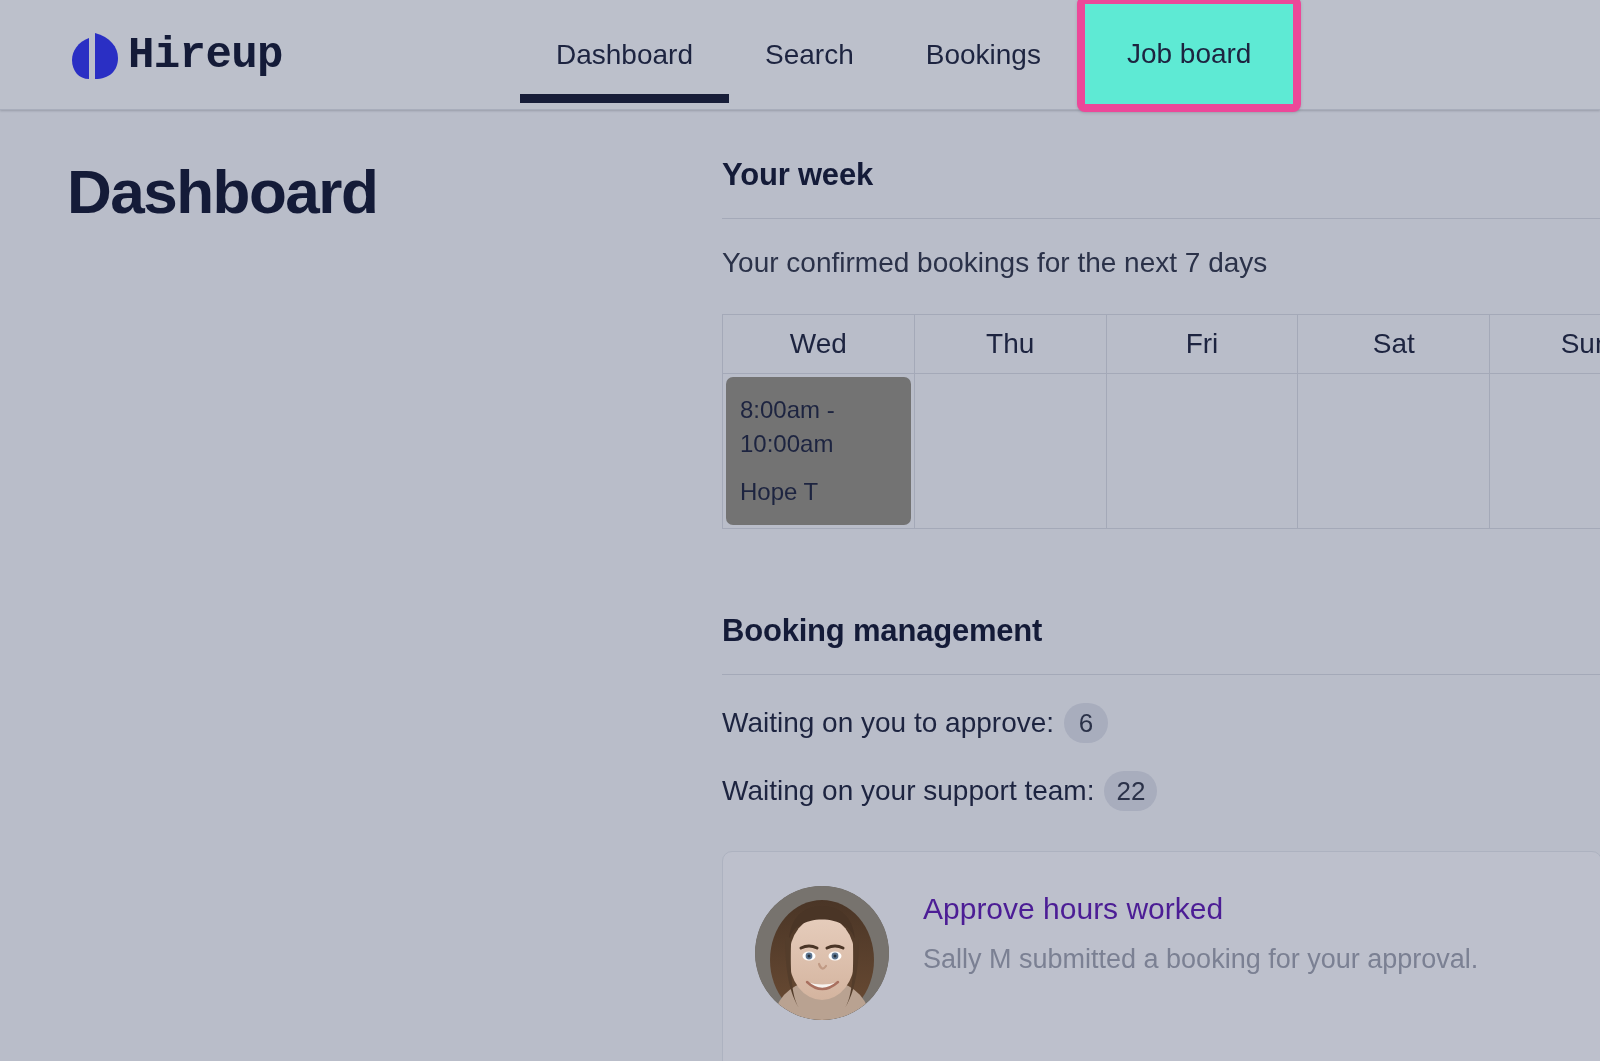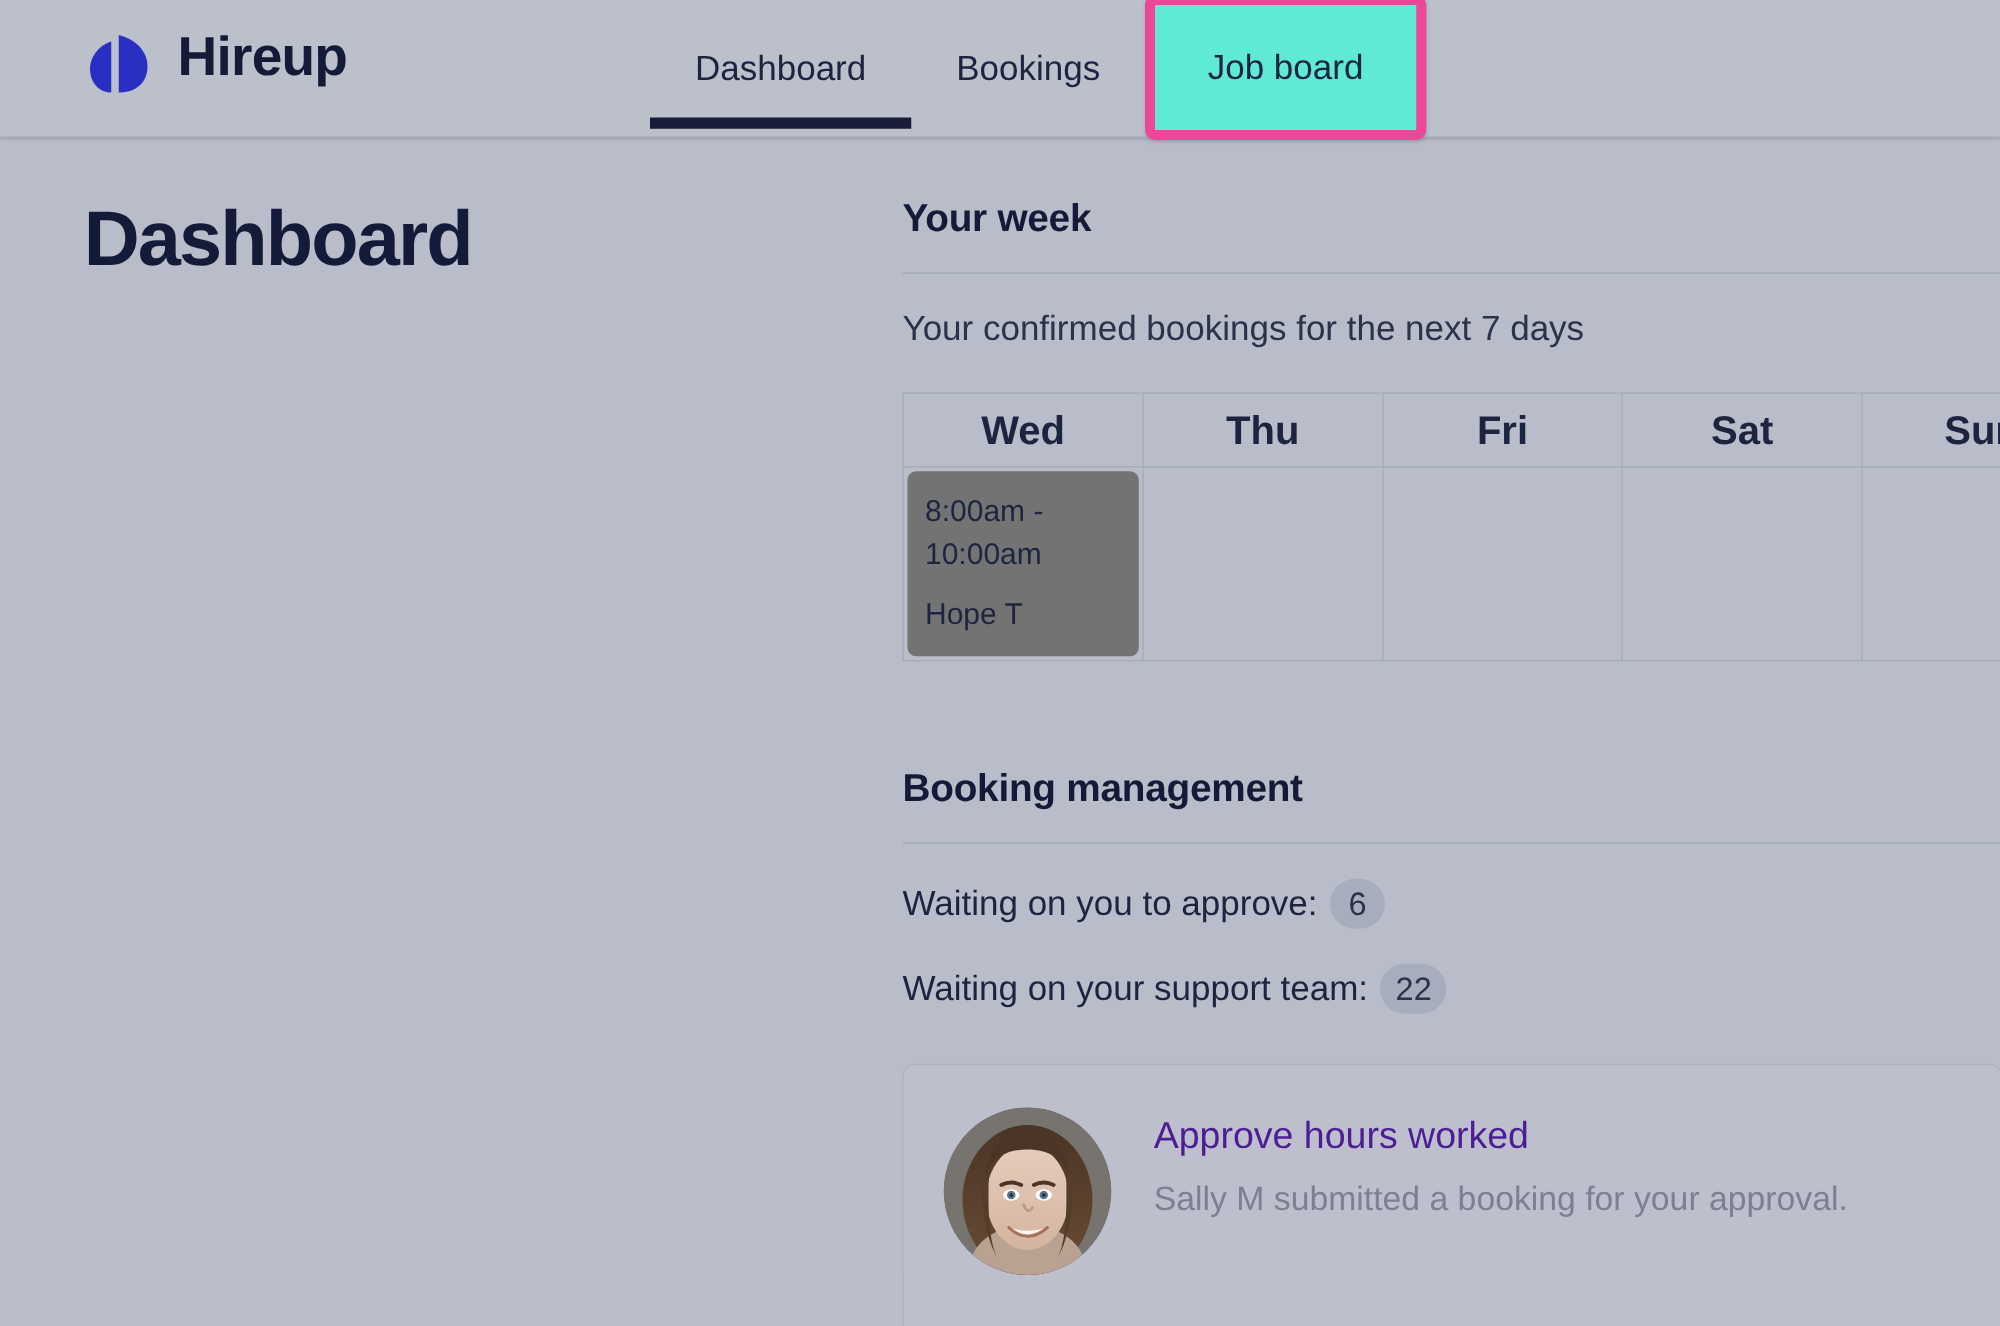--- a/index.html
+++ b/index.html
@@ -25,22 +25,23 @@
     left:0; top:0;
     width:1600px; height:110px;
     background:#bcc0cb;
     border-bottom:1px solid #a8adbb;
     box-shadow:0 1px 2px rgba(90,95,110,.35);
   }
 
   .brand {
     position:absolute;
     left:68px; top:24px;
-    display:flex; gap:20px;
+    display:flex; align-items:center; gap:6px;
     height:62px;
+    font-family:Liberation Mono, monospace;
   }
   .brand-mark { width:54px; height:52px; position:relative; flex:none; }
   .brand-word {
     font-size:44px; font-weight:700; letter-spacing:-0.6px;
     color:#141b38;
     line-height:1;
   }
 
   .nav {
     position:absolute;
@@ -118,21 +119,21 @@
     width:960px;
     border-collapse:collapse;
     table-layout:fixed;
   }
   .week-table th, .week-table td {
     border:1px solid #a4a9b8;
     width:173px;
   }
   .week-table th {
     height:59px;
-    font-size:32px; font-weight:700;
+    font-size:28px; font-weight:400;
     color:#1d2440;
     text-align:center;
   }
   .week-table td {
     height:155px;
     vertical-align:top;
     padding:3px;
   }
   .booking-block {
     background:#737373;
@@ -219,20 +220,23 @@
           <path d="M21 9 C10 13 4 22 4 31 C4 42 11 50 21 50 Z" fill="#2a2fc4"></path>
           <path d="M27 4 C42 8 50 18 50 29 C50 42 41 50 27 50 Z" fill="#2a2fc4"></path>
         </svg>
       </span>
       <span class="brand-word">Hireup</span>
     </div>
 
     <nav class="nav">
       <div class="nav-item active">
         <span>Dashboard</span>
+      </div>
+      <div class="nav-item">
+        <span>Search</span>
       </div>
       <div class="nav-item">
         <span>Bookings</span>
       </div>
       <div class="nav-item focused">
         <span>Job board</span>
       </div>
     </nav>
 
   </div>

